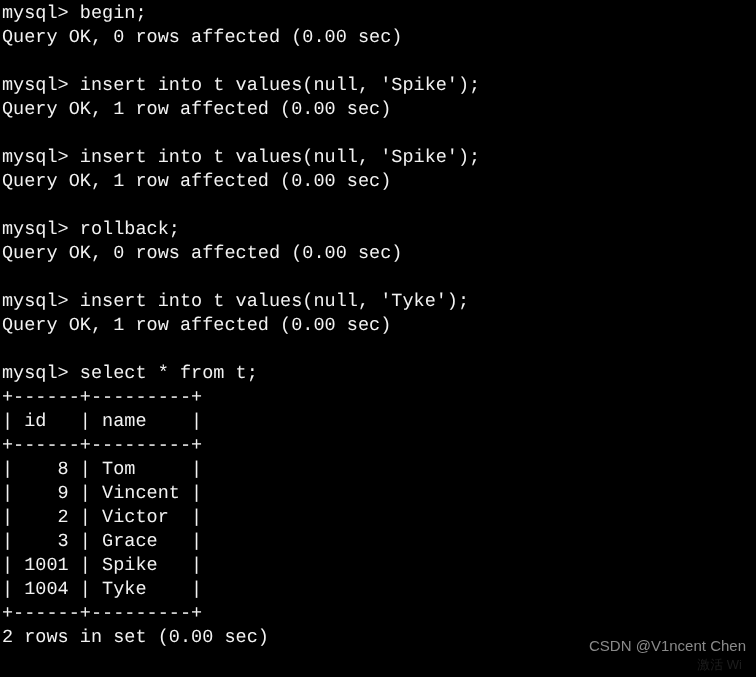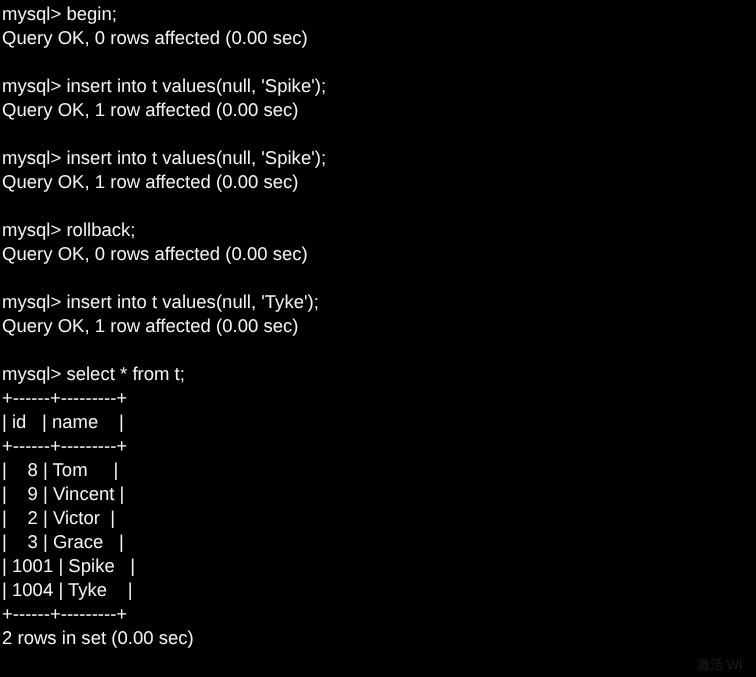--- a/index.html
+++ b/index.html
@@ -16,21 +16,21 @@
   }
   #terminal {
     position: relative;
     width: 756px;
     height: 677px;
     background: #000000;
     box-sizing: border-box;
     padding: 2px 0 0 2px;
   }
   .term-line {
-    font-family: Liberation Sans, sans-serif;
+    font-family: Liberation Mono, monospace;
     font-size: 18.5px;
     line-height: 24px;
     height: 24px;
     color: #f2f2f2;
     white-space: pre;
     letter-spacing: 0.02px;
     text-rendering: geometricPrecision;
   }
   .term-line.blank {
     color: transparent;
@@ -83,15 +83,16 @@
   <div class="term-line">+------+---------+</div>
   <div class="term-line">|    8 | Tom     |</div>
   <div class="term-line">|    9 | Vincent |</div>
   <div class="term-line">|    2 | Victor  |</div>
   <div class="term-line">|    3 | Grace   |</div>
   <div class="term-line">| 1001 | Spike   |</div>
   <div class="term-line">| 1004 | Tyke    |</div>
   <div class="term-line">+------+---------+</div>
   <div class="term-line">2 rows in set (0.00 sec)</div>
 
+  <div class="watermark">CSDN @V1ncent Chen</div>
   <div class="watermark-sub">激活 Wi</div>
 
 </div>
 
 </body></html>

